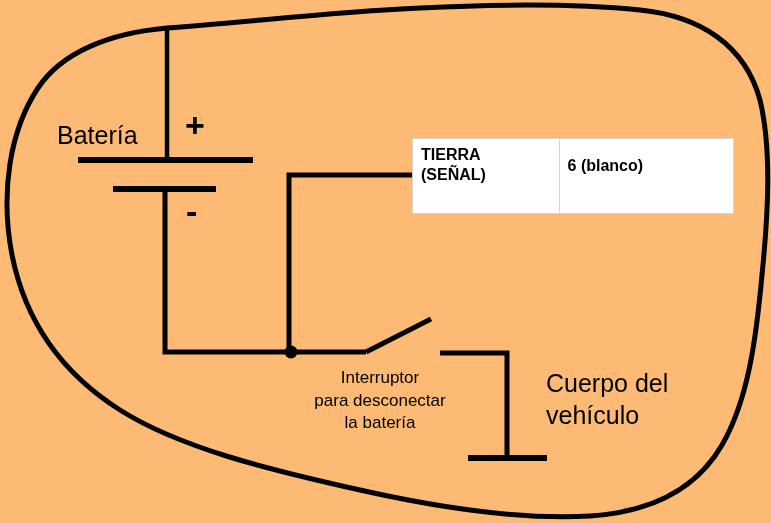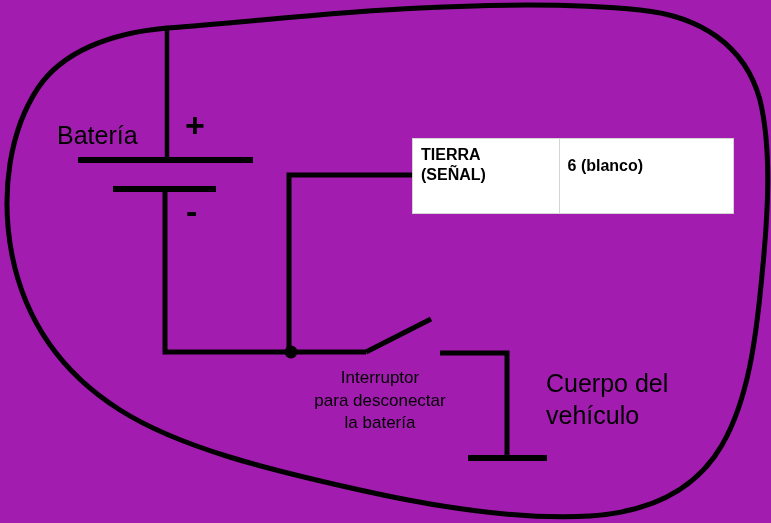--- a/index.html
+++ b/index.html
@@ -8,21 +8,21 @@
     padding: 0;
     background: #ffffff;
   }
   body {
     font-family: "Liberation Sans", sans-serif;
   }
   #canvas {
     position: relative;
     width: 771px;
     height: 523px;
-    background: #a21caf;
+    background: #fdba74;
     overflow: hidden;
   }
   #diagram-svg {
     position: absolute;
     left: 0;
     top: 0;
     width: 771px;
     height: 523px;
   }
   .label {

